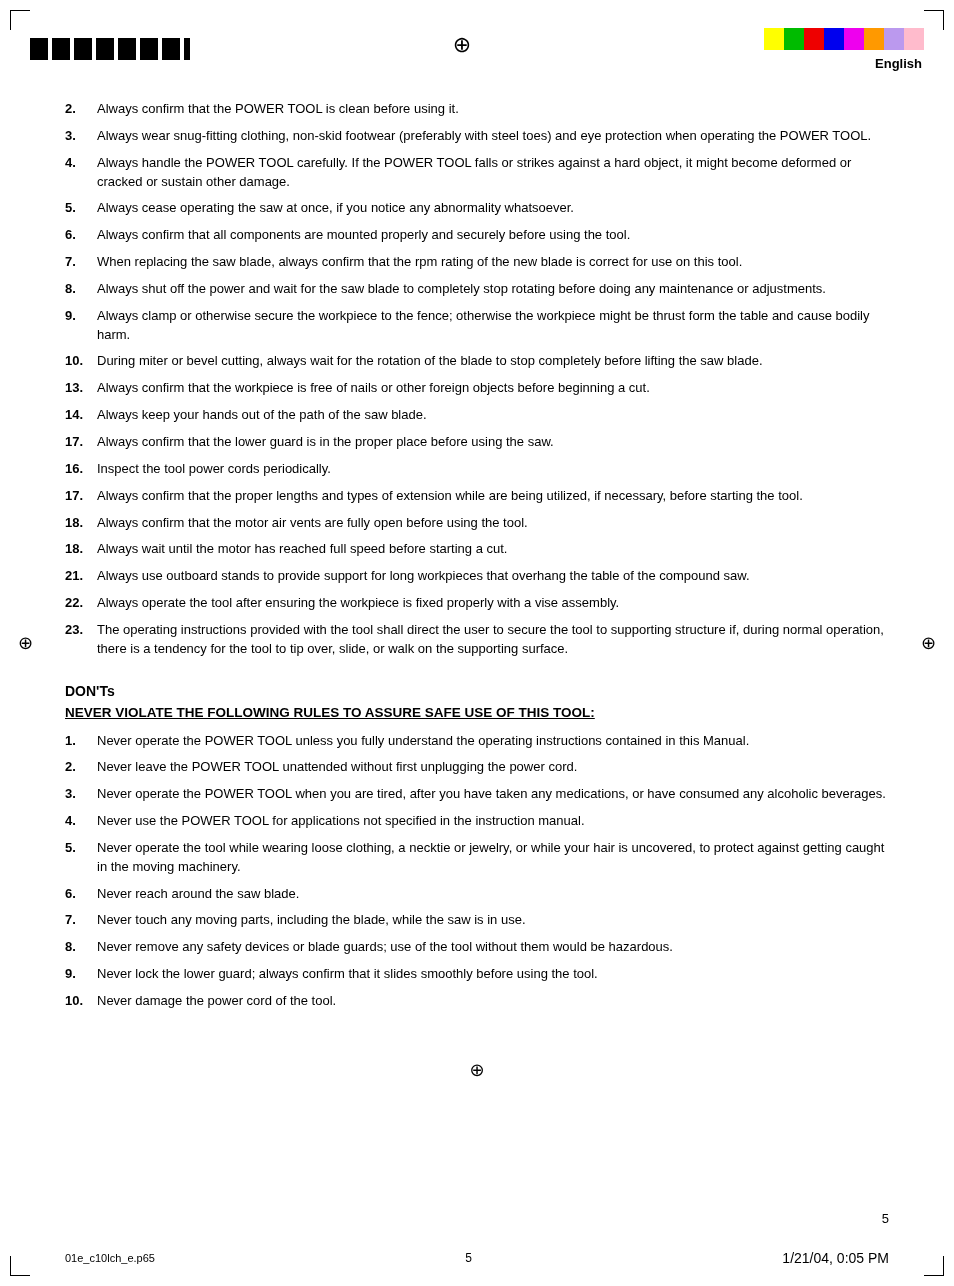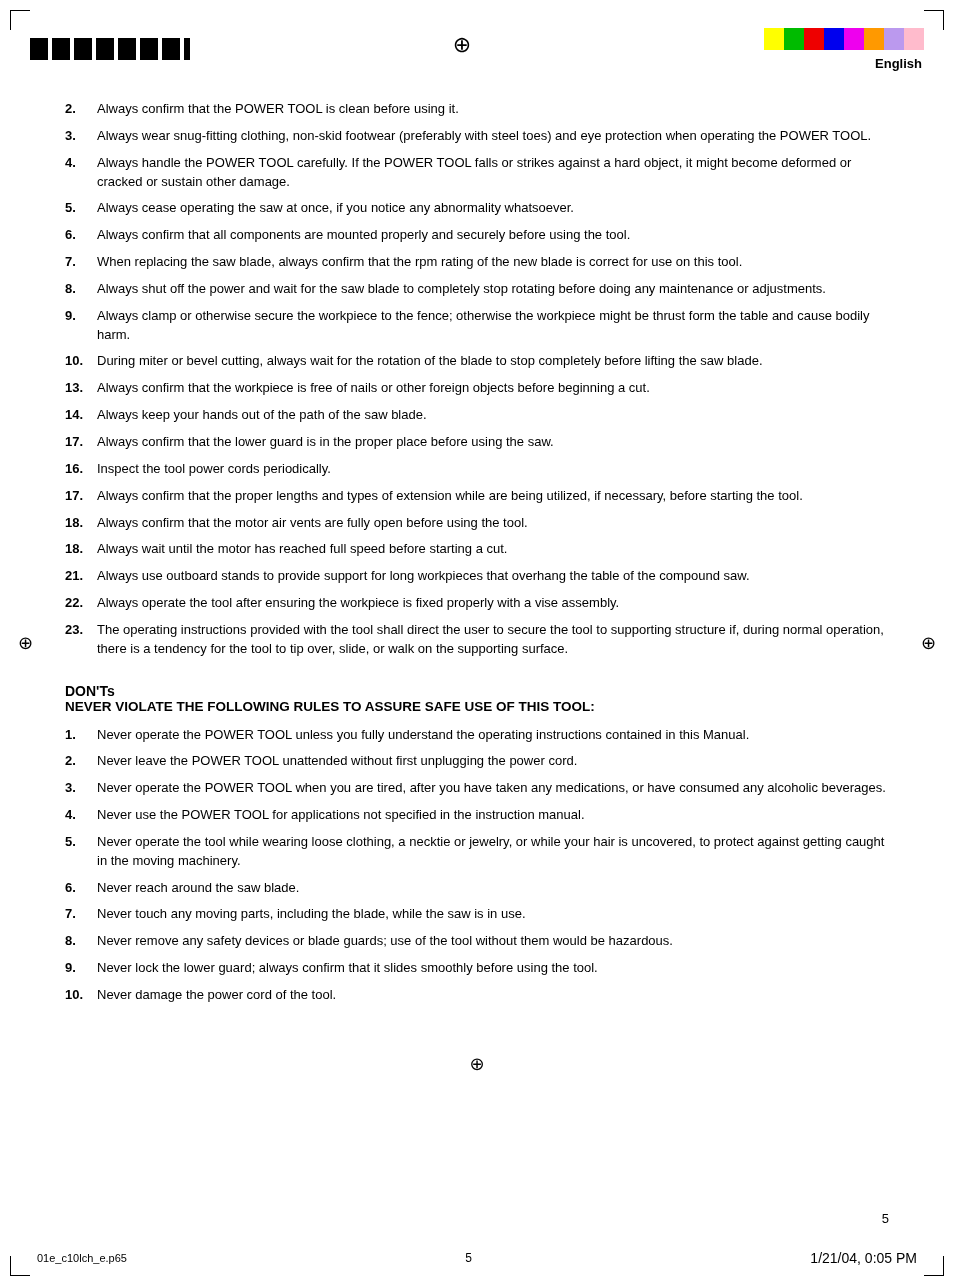--- a/index.html
+++ b/index.html
@@ -179,38 +179,40 @@
 
     .item-text {
       flex: 1;
     }
 
     
     .section-header {
       font-weight: bold;
       font-size: 14px;
       margin-top: 24px;
+      margin-bottom: 6px;
     }
 
     .section-subheader {
       font-weight: bold;
       font-size: 13.5px;
+      text-decoration: underline;
       margin-bottom: 12px;
     }
 
     
     .footer {
       position: absolute;
       bottom: 20px;
       left: 0;
       right: 0;
       display: flex;
       align-items: center;
       justify-content: space-between;
-      padding: 0 37px;
+      padding: 0 65px;
     }
 
     .footer-left {
       font-size: 11px;
       color: #000;
     }
 
     .footer-center {
       font-size: 12px;
     }

